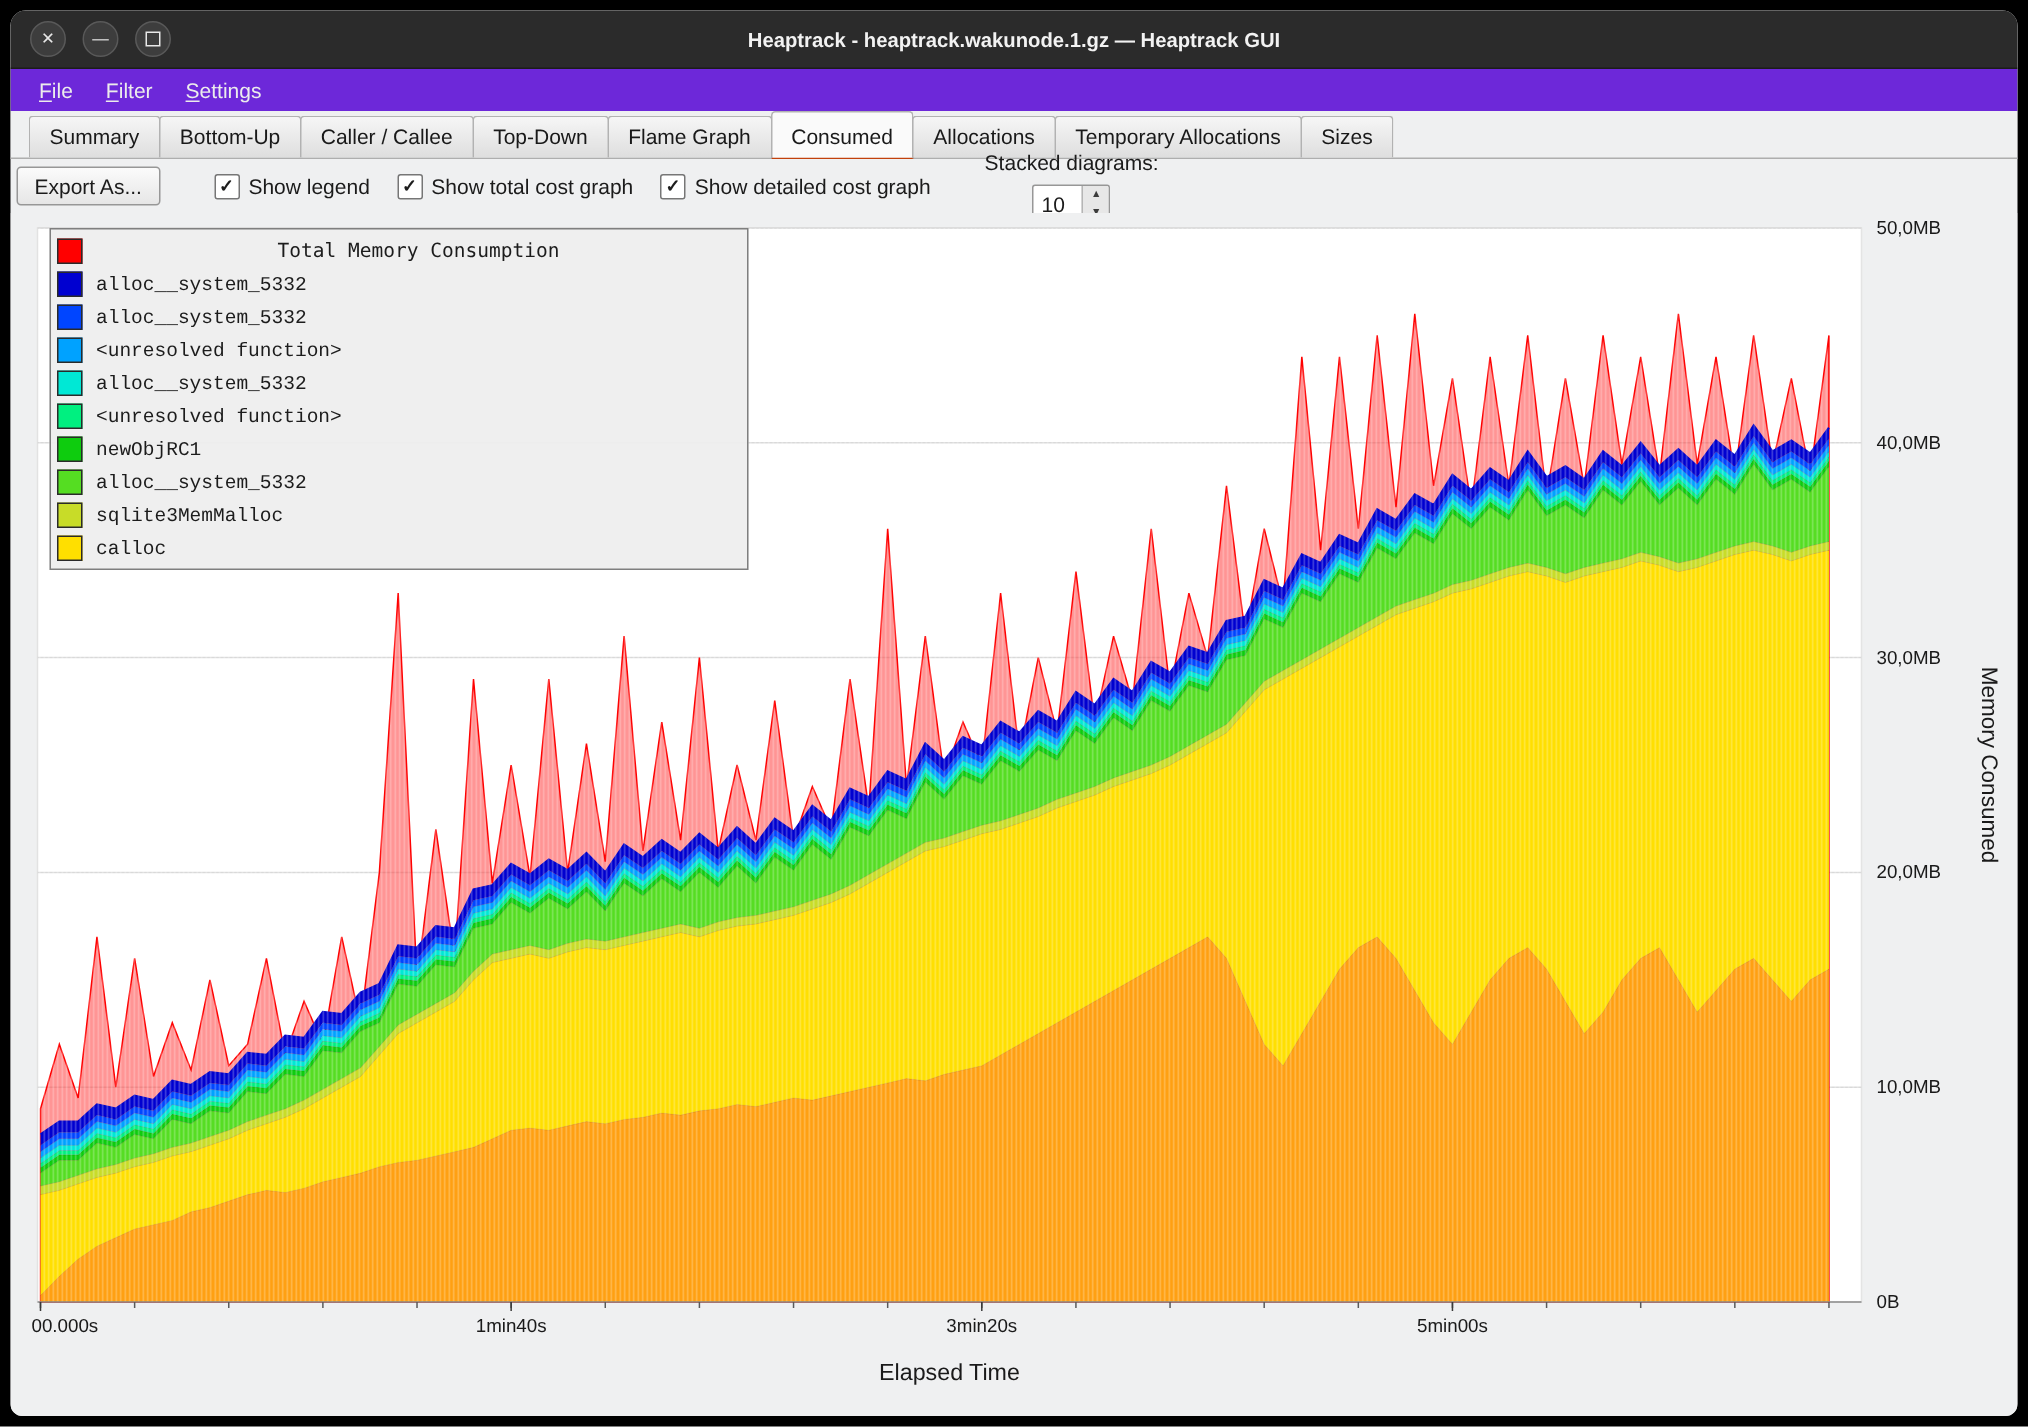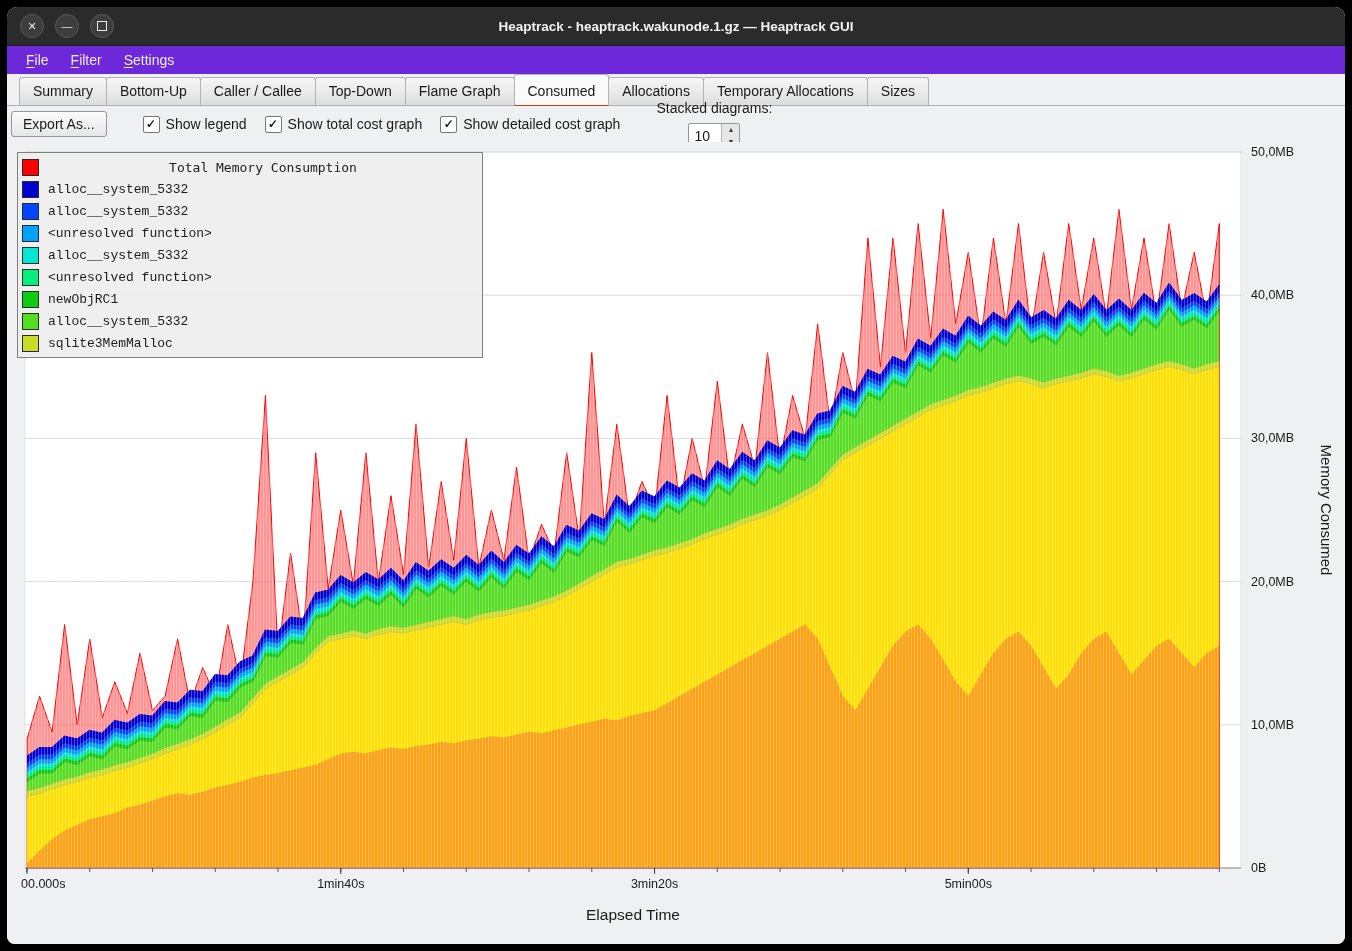--- a/index.html
+++ b/index.html
@@ -37,21 +37,21 @@
   .cb-box{width:15px;height:15px;background:#fff;border:1px solid #767676;border-radius:2px;
           display:flex;align-items:center;justify-content:center;font-size:12px;font-weight:bold;color:#1d1d1d;}
   .stacked{display:flex;align-items:center;gap:7px;flex-direction:column;}
   .spin{display:flex;height:23px;border:1px solid #979797;background:#fff;border-radius:2px;overflow:hidden;}
   .spin-value{min-width:22px;padding:0 5px;display:flex;align-items:center;font-size:14px;}
   .spin-arrows{width:17px;display:flex;flex-direction:column;background:#e7e7e7;border-left:1px solid #b5b5b5;}
   .spin-arrows span{flex:1;display:flex;align-items:center;justify-content:center;font-size:7px;color:#3c3c3c;cursor:pointer;}
   
   .chart-area{position:relative;flex:1;background:#eff0f1;}
   #chart-svg{position:absolute;left:12px;top:2px;}
-  .legend{position:absolute;left:10px;top:10px;width:466px;background:rgba(238,238,238,0.93);
+  .legend{position:absolute;left:26px;top:10px;width:466px;background:rgba(238,238,238,0.93);
           border:1px solid #7f7f7f;padding:3px 4px;box-sizing:border-box;}
   .legend-row{display:flex;align-items:center;height:22px;gap:9px;}
   .legend-swatch{width:15px;height:15px;border:1px solid #2a2a2a;flex:0 0 auto;}
   .legend-label{font-family:Liberation Mono, monospace;font-size:13px;color:#1c1c1c;white-space:nowrap;}
   .legend-title{flex:1;text-align:center;font-family:"DejaVu Sans Mono",monospace;font-size:13px;color:#1c1c1c;}
 </style>
 </head>
 <body>
 
 <div class="window">
@@ -211,16 +211,20 @@
           <span class="legend-label">newObjRC1</span>
         </div>
         <div class="legend-row">
           <span class="legend-swatch" style="background: rgb(85, 221, 34);"></span>
           <span class="legend-label">alloc__system_5332</span>
         </div>
         <div class="legend-row">
           <span class="legend-swatch" style="background: rgb(200, 220, 40);"></span>
           <span class="legend-label">sqlite3MemMalloc</span>
         </div>
+        <div class="legend-row">
+          <span class="legend-swatch" style="background: rgb(255, 223, 0);"></span>
+          <span class="legend-label">calloc</span>
+        </div>
       </div>
   </div>
 
 </div>
 
 </body></html>

